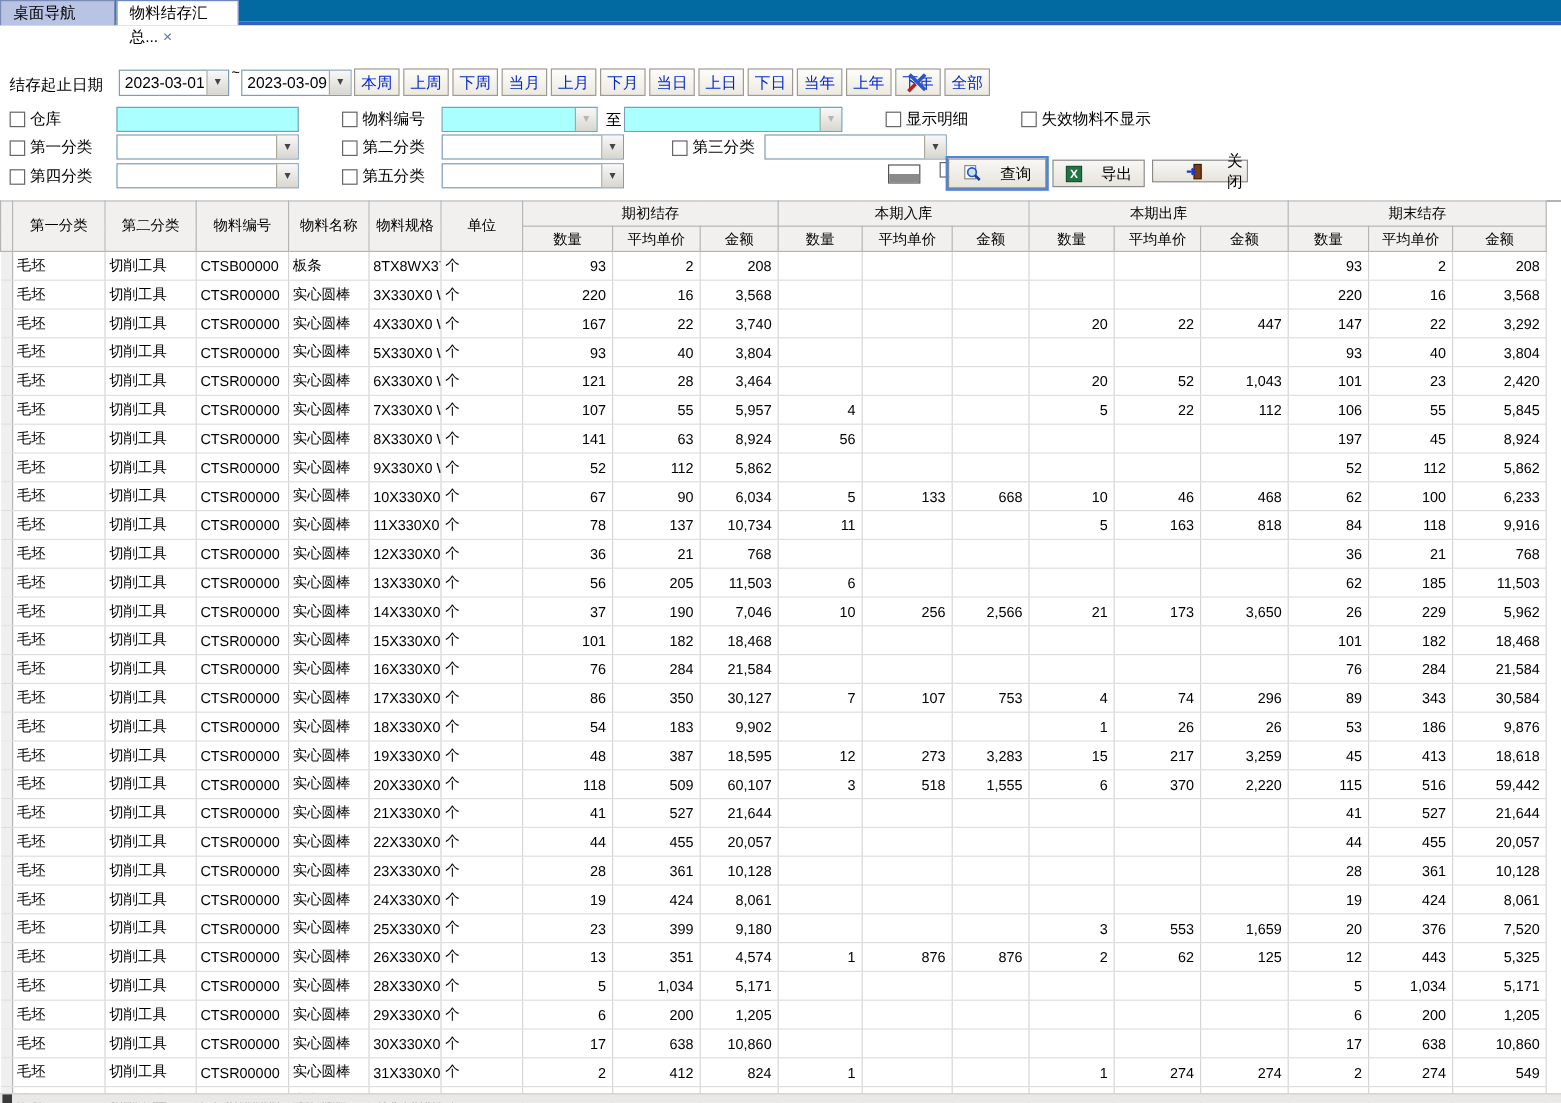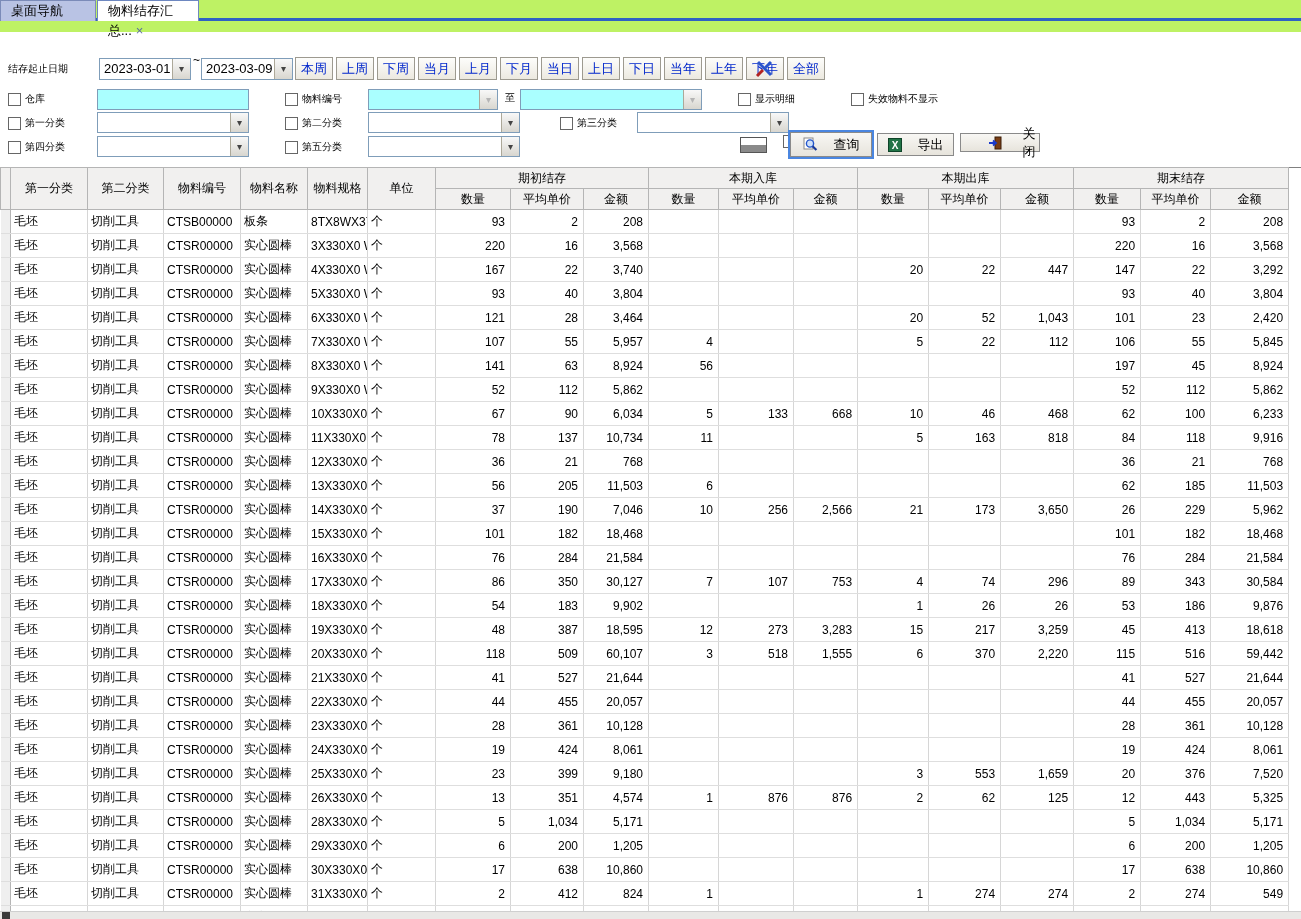--- a/index.html
+++ b/index.html
@@ -1,40 +1,40 @@
 <!DOCTYPE html>
 <html><head>
 <meta charset="utf-8">
 <style>
   * { box-sizing: border-box; margin:0; padding:0; }
   html,body { width:1301px; height:919px; overflow:hidden; background:#fff;
     font-family:"Liberation Sans","DejaVu Sans",sans-serif; font-size:12px; color:#000; }
 
   
-  .tabbar { position:absolute; left:0; top:0; width:1301px; height:32px; background:#bef264; }
+  .tabbar { position:absolute; left:0; top:0; width:1301px; height:18px; background:#0369a1; }
   .tabbar .underline { position:absolute; left:0; top:18px; width:1301px; height:3px; background:#2f62c4; }
   .tab { position:absolute; top:0; height:21px; padding:0 10px; line-height:20px; font-size:13px; }
   .tab.inactive { left:0; width:96px; background:#b9c3e4; border:1px solid #7b8bb8; border-bottom:none; }
   .tab.active { left:97px; width:102px; background:#ffffff; border:1px solid #6d87c0; border-bottom:none; z-index:2; }
   .tab .x { display:inline-block; margin-left:4px; color:#5a6f9e; font-size:13px; cursor:default; }
 
   
-  .lbl { position:absolute; font-size:10px; white-space:nowrap; }
+  .lbl { position:absolute; font-size:13px; white-space:nowrap; }
   .combo { position:absolute; height:22px; background:#fff; border:1px solid #7f9db9; display:flex; }
   .combo .val { flex:1; padding:2px 4px; font-size:13px; overflow:hidden; white-space:nowrap; }
   .combo .btn { width:18px; height:100%; background:linear-gradient(#f8f8f8,#d8d6cf); border-left:1px solid #aca899;
     text-align:center; line-height:19px; color:#444; font-size:10px; }
   .combo .btn.dis { color:#b5b5b5; }
   .cyan { background:#aaffff; }
   .cyan .val { background:#aaffff; }
   .input { position:absolute; height:21px; background:#aaffff; border:1px solid #7f9db9; }
 
   .cb { position:absolute; display:flex; align-items:center; gap:4px; height:16px; }
   .cb .box { width:13px; height:13px; background:#fff; border:1px solid #666; }
-  .cb .t { font-size:10px; white-space:nowrap; }
+  .cb .t { font-size:13px; white-space:nowrap; }
 
   .qrow { position:absolute; left:295px; top:57px; display:flex; gap:3px; }
   .qbtn { height:23px; min-width:34px; padding:0 5px; background:linear-gradient(#fdfdfb,#ece9e0);
     border:1px solid #9d9a90; color:#0026cc; font-size:13px; font-family:inherit; }
 
   .actbtn { position:absolute; height:23px; background:linear-gradient(#f8f7f4,#e7e4dc); border:1px solid #8a8a8a;
     font-size:13px; display:flex; align-items:center; justify-content:center; gap:16px; font-family:inherit; }
   .actbtn.focus { box-shadow:0 0 0 2px #4a86e0; }
   .panel-ic { position:absolute; width:27px; height:16px; border:1px solid #555; background:#fff; }
   .panel-ic .half { position:absolute; left:0; bottom:0; width:100%; height:50%; background:#8a8a8a; }

